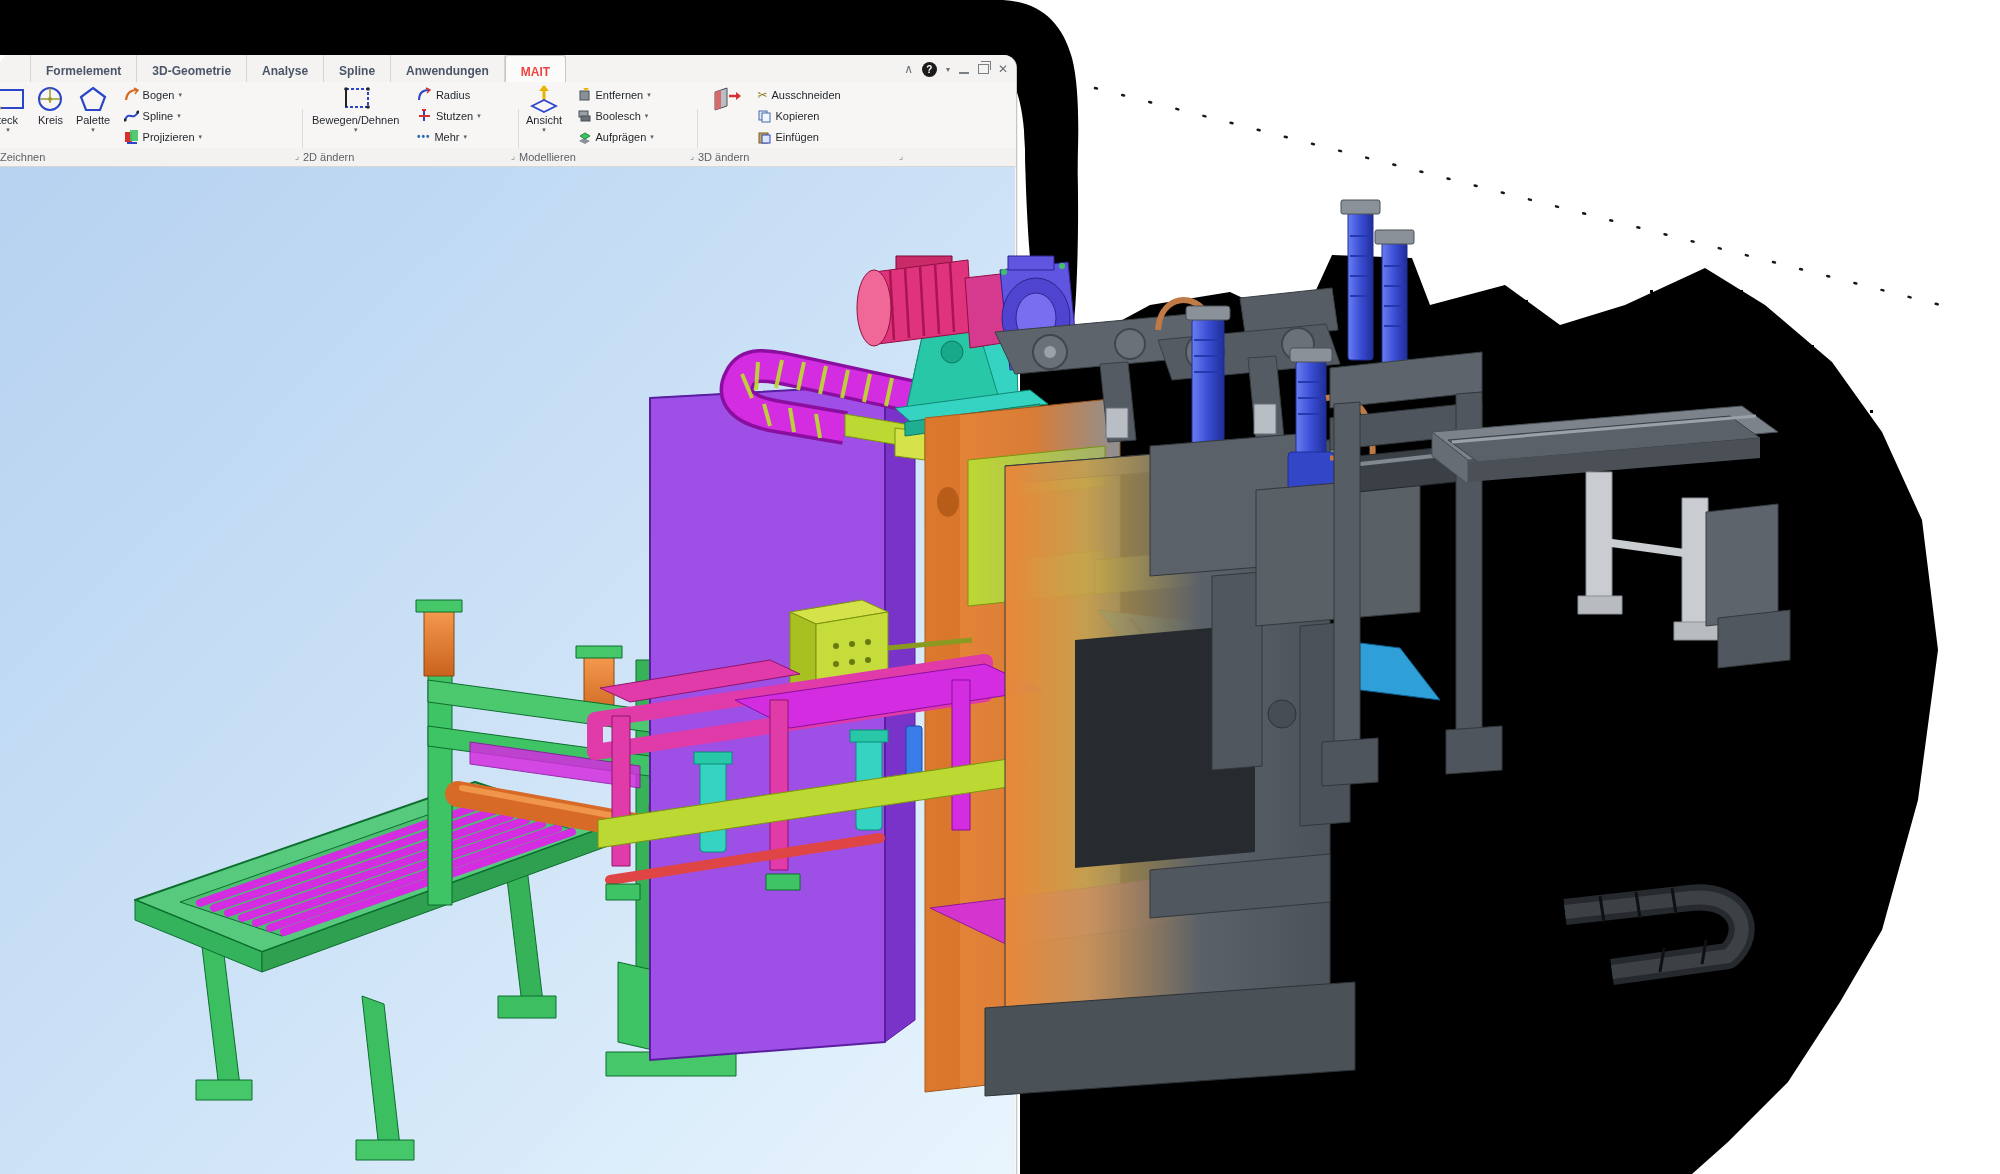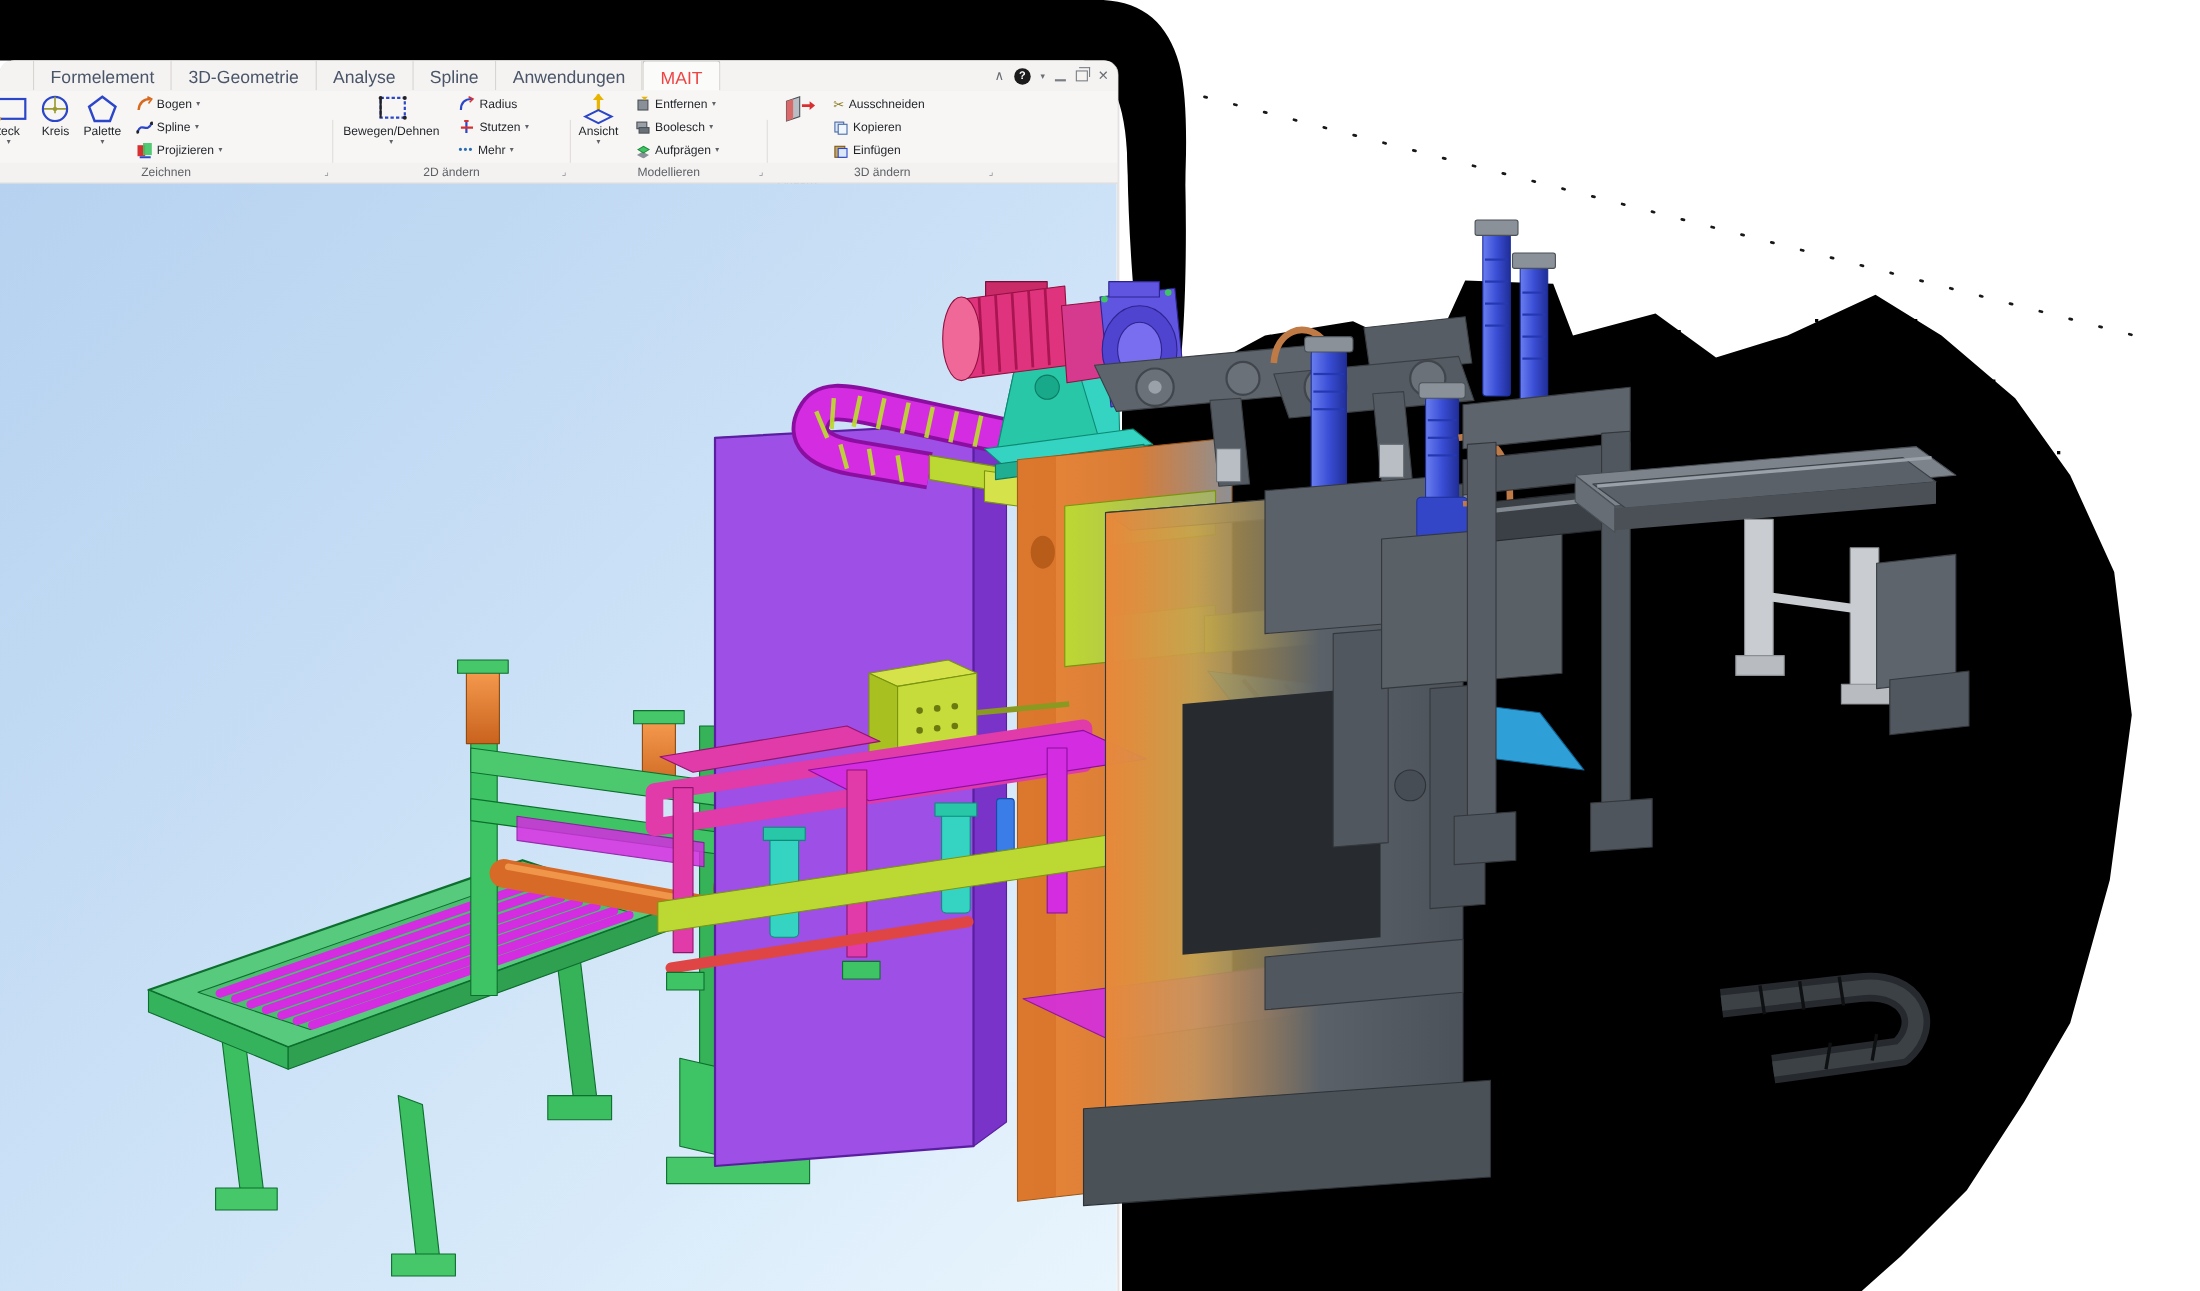--- a/index.html
+++ b/index.html
@@ -8,21 +8,21 @@
   .abs{position:absolute;}
   
   #backdrop{left:0;top:0;width:2000px;height:1174px;z-index:0;}
   
   #app-window{left:0;top:55px;width:1016px;height:1119px;z-index:2;
     background:#f7f6f5;border-radius:13px 13px 0 0;
     border-right:1px solid #c9c7c4;box-shadow:0 0 0 1px rgba(0,0,0,.06);}
   
   #tab-row{left:0;top:0;width:100%;height:27px;background:#f4f3f2;
     border-bottom:1px solid #dcdad7;border-radius:13px 13px 0 0;display:flex;align-items:stretch;}
-  .tab{display:flex;align-items:center;padding:16px 15px;font-size:16px;font-weight:normal;
+  .tab{display:flex;align-items:center;padding:16px 15px;font-size:12px;font-weight:bold;
     color:#4a5568;border-right:1px solid #d7d5d2;cursor:default;white-space:nowrap;}
   .tab:first-child{border-left:1px solid #d7d5d2;margin-left:30px;}
   .tab.active{background:#fbfbfa;border:1px solid #c8c6c3;border-bottom:1px solid #fbfbfa;
     border-radius:3px 3px 0 0;margin-bottom:-1px;color:#ef4444;}
   #win-controls{right:8px;top:5px;height:18px;display:flex;align-items:center;gap:9px;z-index:3;}
   .wc{font-size:12px;color:#6a6f75;line-height:1;}
   .wc-help{width:15px;height:15px;border-radius:50%;background:#1b1b1b;color:#fff;font-size:10px;
     font-weight:bold;display:flex;align-items:center;justify-content:center;}
   .wc-caret{font-size:8px;color:#6a6f75;}
   .wc-min{width:10px;height:2px;background:#7a7f85;margin-top:8px;}
@@ -38,21 +38,21 @@
   .bigbtn .ic{height:30px;display:flex;align-items:center;justify-content:center;}
   .bigbtn .lb{font-size:11px;color:#1f2328;line-height:12px;white-space:nowrap;}
   .stack{display:inline-flex;flex-direction:column;justify-content:flex-start;gap:2px;
     vertical-align:top;padding-top:3px;}
   .sbtn{display:flex;align-items:center;height:19px;gap:4px;padding:0 2px;}
   .sbtn .lb{font-size:11px;color:#1f2328;white-space:nowrap;}
   .caret{font-size:7px;color:#5f6368;line-height:1;}
   .dots{font-size:10px;color:#2b6cb0;letter-spacing:1px;font-weight:bold;}
   
   #grp-labels{left:0;top:93px;width:100%;height:18px;background:#f4f2f1;border-bottom:1px solid #d9d7d4;}
-  .grp-label{top:0;height:18px;display:flex;align-items:center;justify-content:center;
+  .grp-label{top:0;height:18px;display:flex;align-items:center;justify-content:flex-start;
     font-size:11px;color:#5c6166;}
   .launcher{position:absolute;right:3px;top:3px;font-size:9px;color:#8a8f94;}
   
   #viewport{left:0;top:112px;width:1015px;height:1007px;
     background:linear-gradient(135deg,#b6d2f0 0%,#c7def5 40%,#d9ebfa 75%,#e9f5fd 100%);}
   #scene{left:0;top:0;width:2000px;height:1174px;z-index:4;pointer-events:none;}
 </style>
 </head>
 <body>
 

